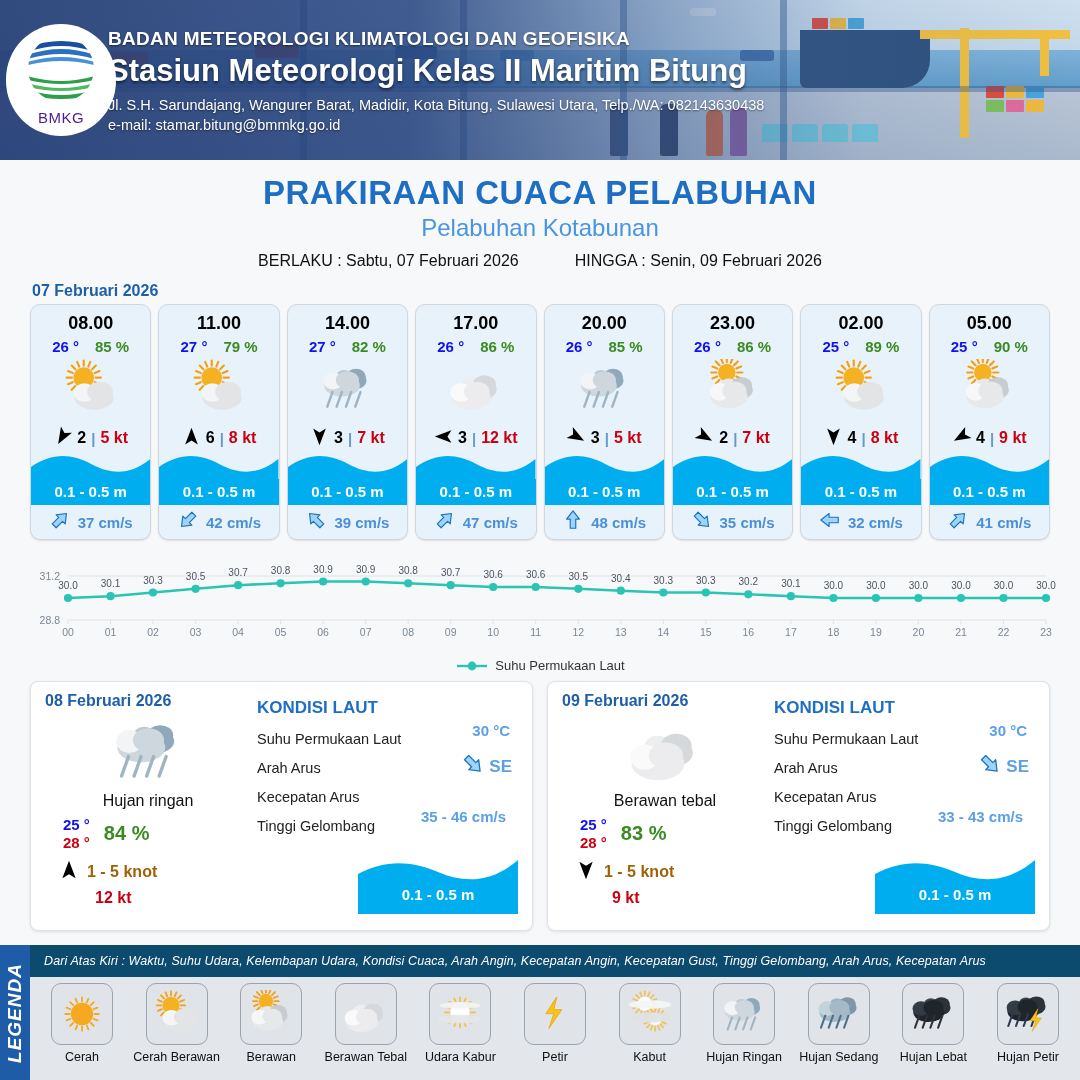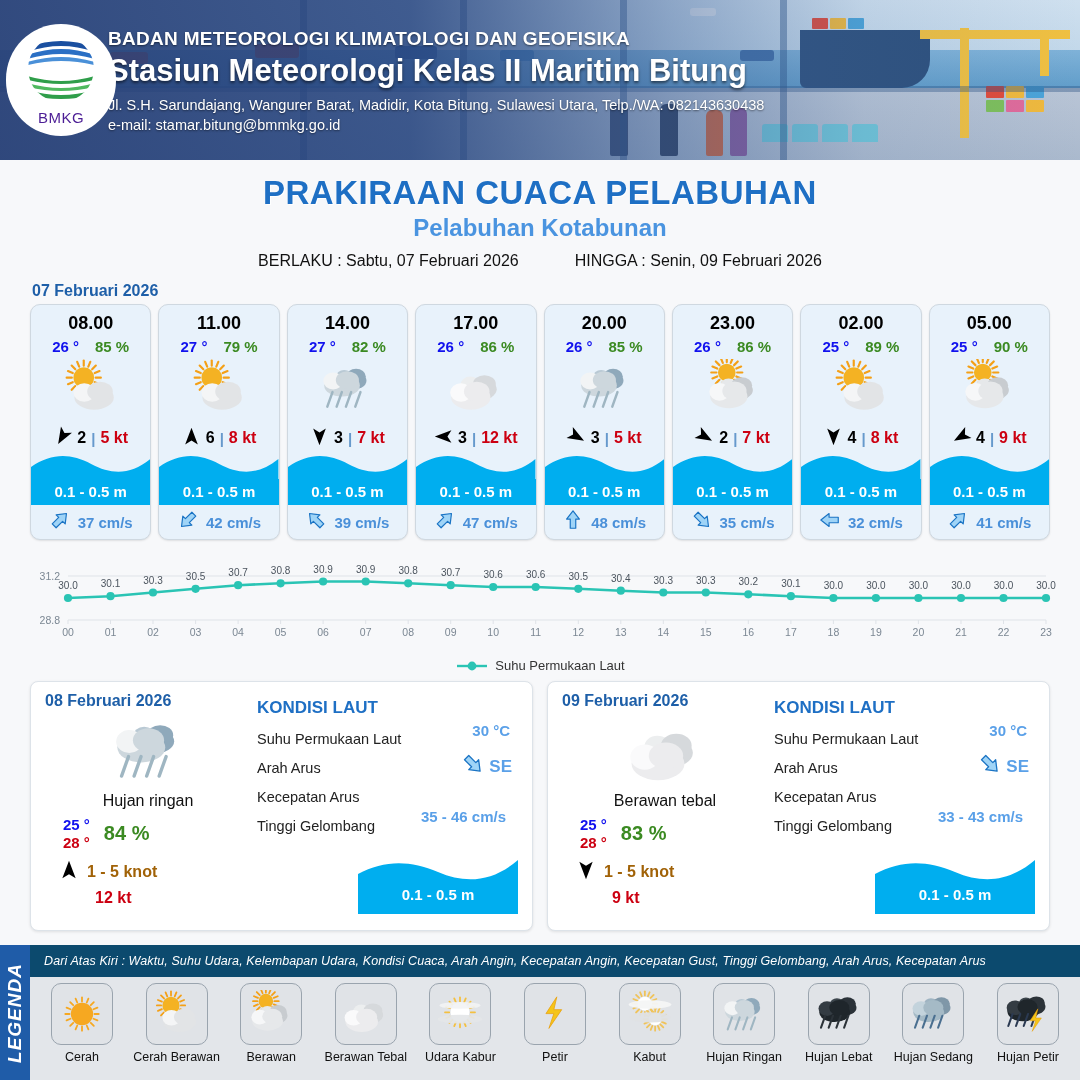--- a/index.html
+++ b/index.html
@@ -45,21 +45,21 @@
              text-shadow:0 1px 2px rgba(0,0,0,.5); }
   .h-line2 { font-size:31px; font-weight:bold; margin-top:3px; letter-spacing:0px;
              text-shadow:0 2px 3px rgba(0,0,0,.55); }
   .h-line3 { font-size:14.5px; margin-top:8px; text-shadow:0 1px 2px rgba(0,0,0,.5); }
   .h-line4 { font-size:14.5px; margin-top:4px; text-shadow:0 1px 2px rgba(0,0,0,.5); }
 
   
   .title-wrap { text-align:center; margin-top:14px; }
   .title-main { font-size:33px; font-weight:bold; color:#1e6fc4; letter-spacing:.5px;
                 text-shadow:1px 1px 0 rgba(255,255,255,.9); }
-  .title-sub { font-size:24px; font-weight:bold; color:#4a94e0; margin-top:2px; }
+  .title-sub { font-size:24px; font-weight:normal; color:#4a94e0; margin-top:2px; }
   .valid-row { margin-top:10px; display:flex; justify-content:center; gap:56px; font-size:16px; color:#111; }
   .valid-row b { font-weight:normal; }
   .valid-row span.v { font-weight:normal; }
 
   .date-label { margin:12px 0 4px 32px; font-size:16px; font-weight:bold; color:#1e5fa8; }
 
   
   .cards { display:flex; gap:7px; padding:0 30px; }
   .card {
     width:127px; background:#e8f2fb; border:1px solid #cfd8e0; border-radius:10px;
@@ -1116,61 +1116,61 @@
       <line x1="41" y1="32" x2="36" y2="46"></line>
     </g>
             </svg>
           </div>
     <div class="leg-txt">Hujan Ringan</div>
         </div>
         <div class="leg-item">
     <div class="leg-box">
             <svg viewBox="0 0 56 56" width="48" height="48">
     <g transform="translate(18,7) scale(0.76)">
+      <ellipse cx="20" cy="18" rx="20" ry="12.5" fill="#7f97a8"></ellipse>
+      <ellipse cx="10" cy="13" rx="11" ry="9.5" fill="#9fb4c2"></ellipse>
+      <ellipse cx="26" cy="12" rx="13" ry="10" fill="#7f97a8"></ellipse>
+    </g>
+    <g transform="translate(5,10) scale(0.9)">
+      <ellipse cx="20" cy="18" rx="20" ry="12.5" fill="#a5bac6"></ellipse>
+      <ellipse cx="10" cy="13" rx="11" ry="9.5" fill="#c3d3dc"></ellipse>
+      <ellipse cx="26" cy="12" rx="13" ry="10" fill="#a5bac6"></ellipse>
+    </g>
+    <g stroke="#4a6f90" stroke-width="2.4" stroke-linecap="round">
+      <line x1="12" y1="30" x2="7" y2="44"></line>
+      <line x1="21" y1="30" x2="16" y2="44"></line>
+      <line x1="30" y1="30" x2="25" y2="44"></line>
+      <line x1="39" y1="30" x2="34" y2="44"></line>
+    </g>
+            </svg>
+          </div>
+    <div class="leg-txt">Hujan Sedang</div>
+        </div>
+        <div class="leg-item">
+    <div class="leg-box">
+            <svg viewBox="0 0 56 56" width="48" height="48">
+    <g transform="translate(18,7) scale(0.76)">
       <ellipse cx="20" cy="18" rx="20" ry="12.5" fill="#2b3238"></ellipse>
       <ellipse cx="10" cy="13" rx="11" ry="9.5" fill="#3c454c"></ellipse>
       <ellipse cx="26" cy="12" rx="13" ry="10" fill="#2b3238"></ellipse>
     </g>
     <g transform="translate(5,10) scale(0.9)">
       <ellipse cx="20" cy="18" rx="20" ry="12.5" fill="#1f262b"></ellipse>
       <ellipse cx="10" cy="13" rx="11" ry="9.5" fill="#343c43"></ellipse>
       <ellipse cx="26" cy="12" rx="13" ry="10" fill="#1f262b"></ellipse>
     </g>
     <g stroke="#2b3238" stroke-width="2.4" stroke-linecap="round">
       <line x1="12" y1="30" x2="7" y2="44"></line>
       <line x1="21" y1="30" x2="16" y2="44"></line>
       <line x1="30" y1="30" x2="25" y2="44"></line>
       <line x1="39" y1="30" x2="34" y2="44"></line>
     </g>
             </svg>
           </div>
     <div class="leg-txt">Hujan Lebat</div>
-        </div>
-        <div class="leg-item">
-    <div class="leg-box">
-            <svg viewBox="0 0 56 56" width="48" height="48">
-    <g transform="translate(18,7) scale(0.76)">
-      <ellipse cx="20" cy="18" rx="20" ry="12.5" fill="#7f97a8"></ellipse>
-      <ellipse cx="10" cy="13" rx="11" ry="9.5" fill="#9fb4c2"></ellipse>
-      <ellipse cx="26" cy="12" rx="13" ry="10" fill="#7f97a8"></ellipse>
-    </g>
-    <g transform="translate(5,10) scale(0.9)">
-      <ellipse cx="20" cy="18" rx="20" ry="12.5" fill="#a5bac6"></ellipse>
-      <ellipse cx="10" cy="13" rx="11" ry="9.5" fill="#c3d3dc"></ellipse>
-      <ellipse cx="26" cy="12" rx="13" ry="10" fill="#a5bac6"></ellipse>
-    </g>
-    <g stroke="#4a6f90" stroke-width="2.4" stroke-linecap="round">
-      <line x1="12" y1="30" x2="7" y2="44"></line>
-      <line x1="21" y1="30" x2="16" y2="44"></line>
-      <line x1="30" y1="30" x2="25" y2="44"></line>
-      <line x1="39" y1="30" x2="34" y2="44"></line>
-    </g>
-            </svg>
-          </div>
-    <div class="leg-txt">Hujan Sedang</div>
         </div>
         <div class="leg-item">
     <div class="leg-box">
             <svg viewBox="0 0 56 56" width="48" height="48">
     <g transform="translate(18,6) scale(0.76)">
       <ellipse cx="20" cy="18" rx="20" ry="12.5" fill="#2b3238"></ellipse>
       <ellipse cx="10" cy="13" rx="11" ry="9.5" fill="#3c454c"></ellipse>
       <ellipse cx="26" cy="12" rx="13" ry="10" fill="#2b3238"></ellipse>
     </g>
     <g transform="translate(4,9) scale(0.9)">

